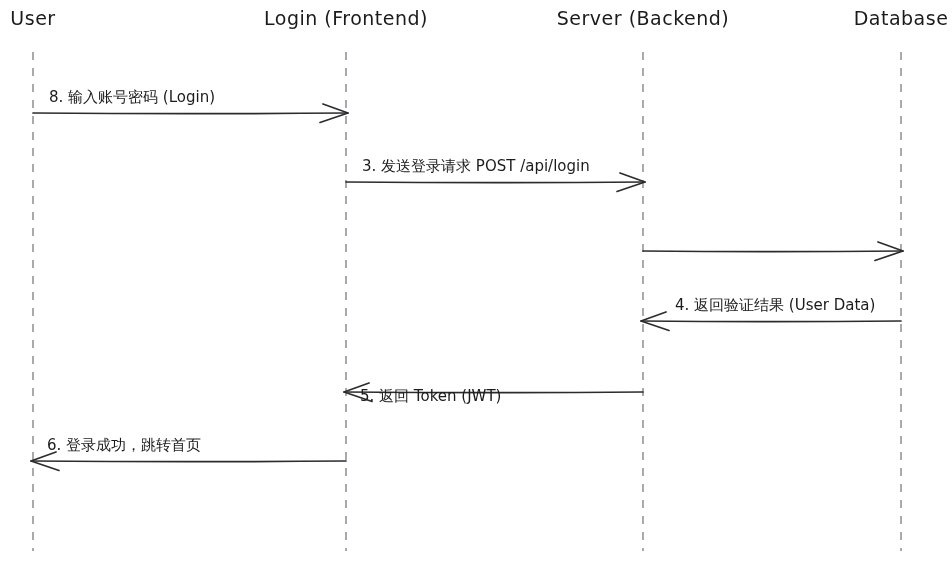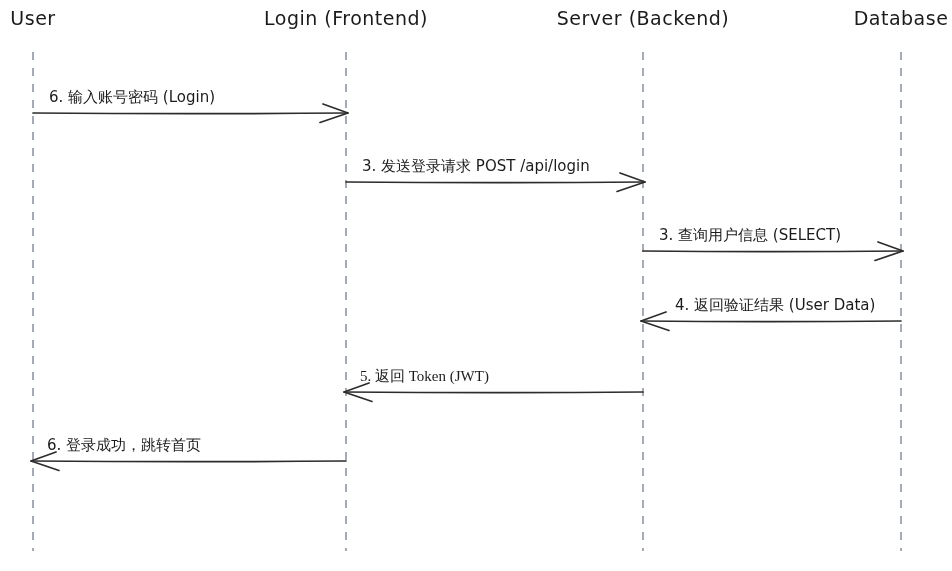--- a/index.html
+++ b/index.html
@@ -74,19 +74,18 @@
       <path d="M 369 383 L 344 392 L 372 401.5" class="arrow-head"></path>
       <path d="M 346 461 Q 188.5 462.4 31 461" class="arrow-line"></path>
       <path d="M 56 452 L 31 461 L 59 470.5" class="arrow-head"></path>
     </svg>
 
   <div class="actor-label" style="left: 33px;">User</div>
   <div class="actor-label" style="left: 346px;">Login (Frontend)</div>
   <div class="actor-label" style="left: 901px;">Database</div>
   <div class="actor-label" style="left: 643px;">Server (Backend)</div>
 
-  <div class="msg-label" style="left: 49px; top: 87px;">6. 输入账号密码 (Login)</div>
+  <div class="msg-label" style="left: 49px; top: 87px;">8. 输入账号密码 (Login)</div>
   <div class="msg-label" style="left: 362px; top: 156px;">3. 发送登录请求 POST /api/login</div>
-  <div class="msg-label" style="left: 659px; top: 225px;">3. 查询用户信息 (SELECT)</div>
   <div class="msg-label" style="left: 657px; top: 295px; margin-left: 18px;">4. 返回验证结果 (User Data)</div>
-  <div class="msg-label" style="left: 360px; top: 366px; font-family: Liberation Serif, serif;">5. 返回 Token (JWT)</div>
+  <div class="msg-label" style="left: 360px; top: 386px;">5. 返回 Token (JWT)</div>
   <div class="msg-label" style="left: 47px; top: 435px;">6. 登录成功，跳转首页</div>
 </div>
 
 </body></html>

